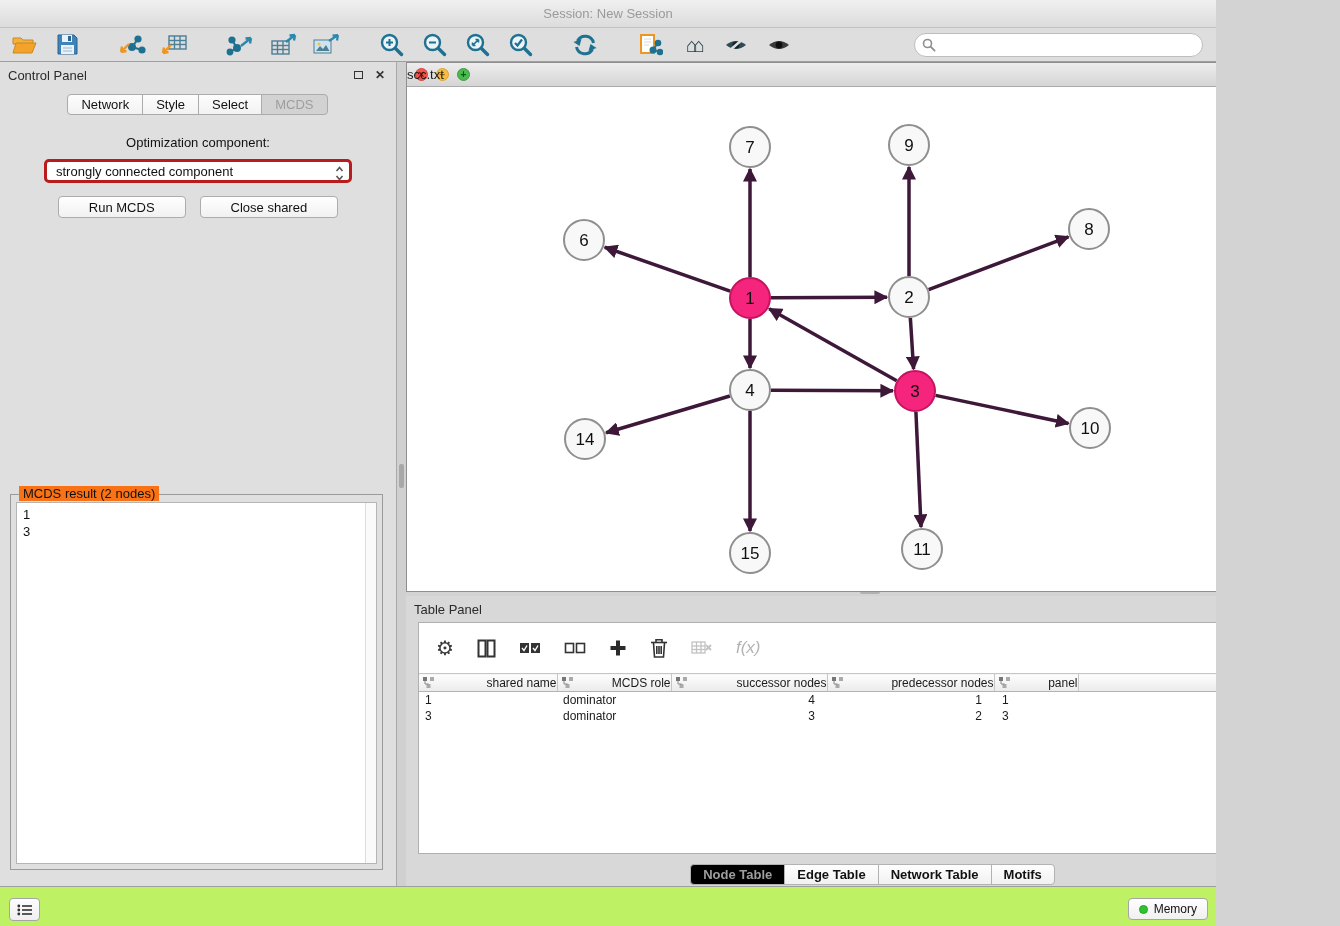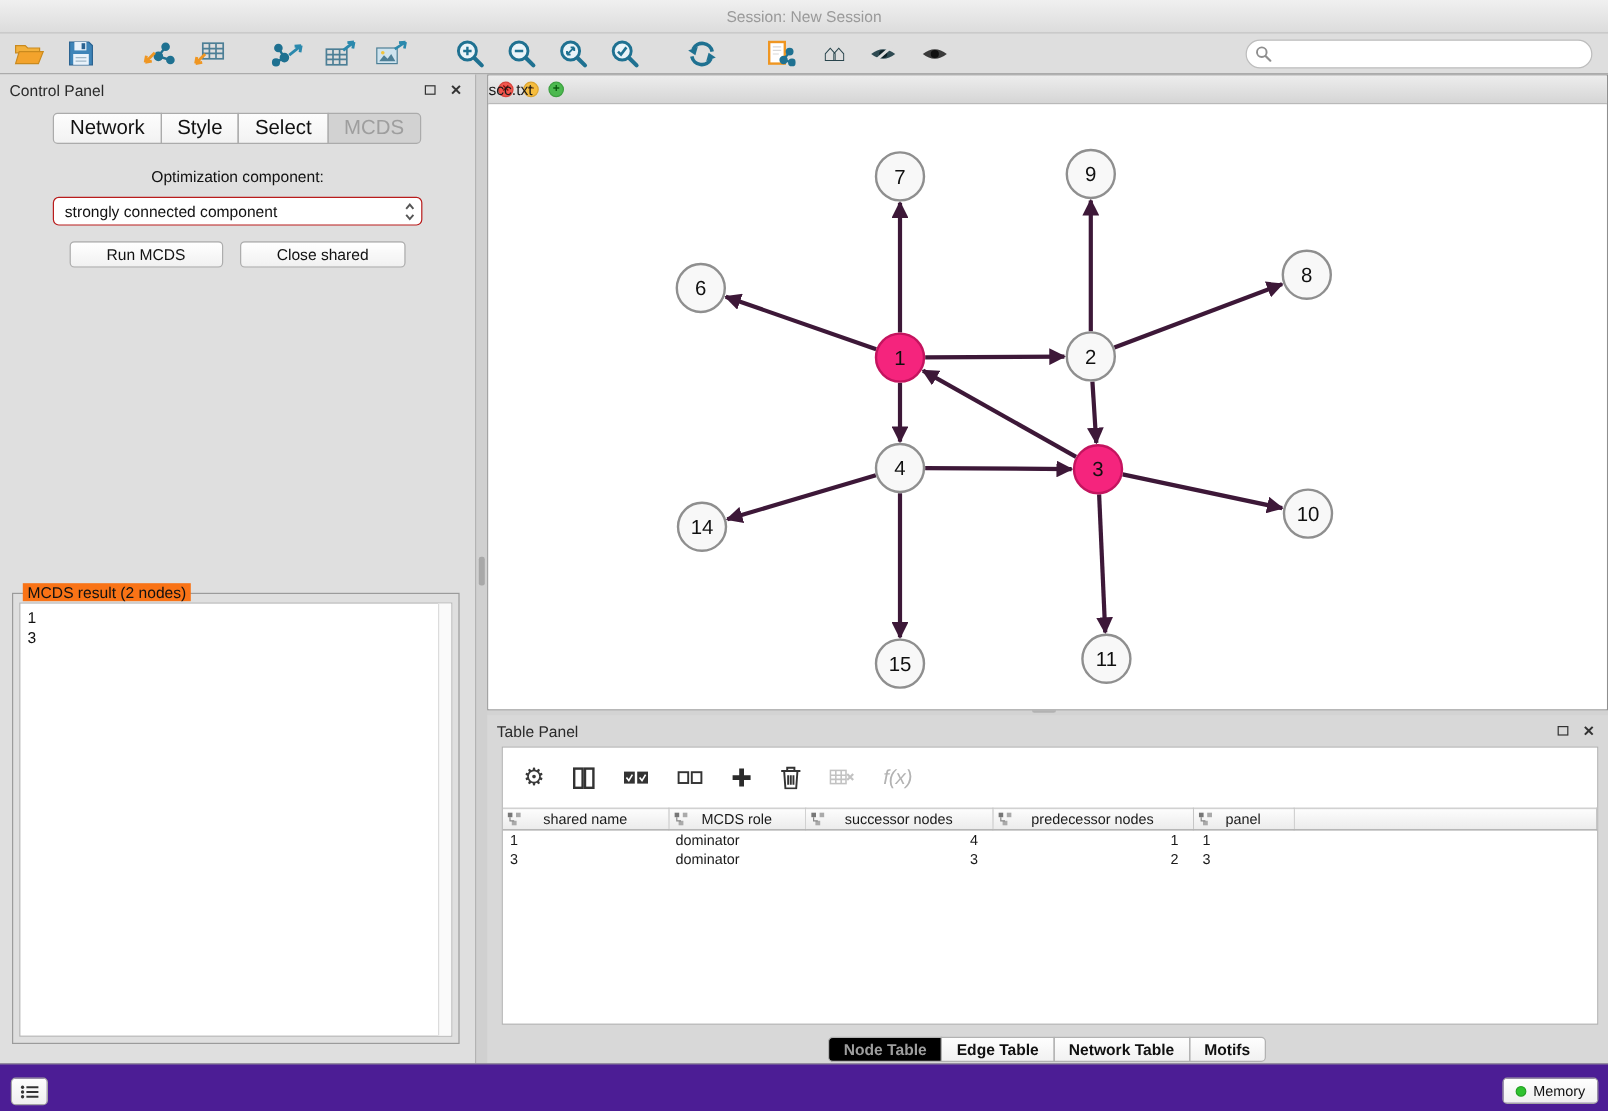--- a/index.html
+++ b/index.html
@@ -1,18 +1,18 @@
 <!DOCTYPE html>
 <html><head>
 <meta charset="utf-8">
 <style>
   *{box-sizing:border-box;margin:0;padding:0}
   html,body{width:1340px;height:926px}
   body{font-family:"Liberation Sans",sans-serif;background:#d3d3d3;overflow:hidden}
-  .app{position:absolute;left:0;top:0;width:1340px;height:926px;background:#d3d3d3;overflow:hidden}
+  .app{position:absolute;left:0;top:0;width:1216px;height:926px;background:#d3d3d3;overflow:hidden}
 
   
   .titlebar{position:absolute;left:0;top:0;width:100%;height:28px;
     background:linear-gradient(#f0f0f0,#dcdcdc);border-bottom:1px solid #c2c2c2;
     text-align:center;line-height:28px;font-size:13px;color:#9a9a9a}
 
   
   .toolbar{position:absolute;left:0;top:28px;width:100%;height:34px;background:#dedede;
     border-bottom:1px solid #9f9f9f;display:flex;align-items:center;padding-left:10px}
   .tbtn{display:inline-flex;align-items:center;justify-content:center;width:28px;height:30px;margin-right:15px;cursor:default}
@@ -25,28 +25,28 @@
   .searchwrap .mag{position:absolute;left:8px;top:5px}
 
   
   .control-panel{position:absolute;left:0;top:62px;width:397px;height:824px;background:#dfdfdf;border-right:1px solid #a8a8a8}
   .panel-head{height:26px;display:flex;align-items:center;padding:0 8px;font-size:13px;color:#2a2a2a}
   .panel-head .ph-title{flex:1}
   .ph-ctl{width:16px;height:16px;display:inline-flex;align-items:center;justify-content:center;
     font-size:12px;font-weight:bold;color:#333;margin-left:6px}
   .float-box{width:9px;height:8px;border:1.5px solid #333;display:inline-block}
   .cp-tabs{display:flex;justify-content:center;margin-top:6px}
-  .cp-tab{padding:2px 13px;font-size:17px;color:#111;background:linear-gradient(#fdfdfd,#f2f2f2);
+  .cp-tab{padding:2px 13px;font-size:13px;color:#111;background:linear-gradient(#fdfdfd,#f2f2f2);
     border:1px solid #ababab;margin-left:-1px}
   .cp-tab:first-child{border-radius:4px 0 0 4px}
   .cp-tab:last-child{border-radius:0 4px 4px 0}
   .cp-tab.active{background:#d2d2d2;color:#9e9e9e}
   .opt-label{text-align:center;margin-top:20px;font-size:13px;color:#111}
   .dropdown{position:relative;width:308px;height:24px;margin:9px auto 0;background:#fff;
-    border:1px solid #b91c1c;border-radius:5px;display:flex;align-items:center;padding-left:9px;font-size:13px;color:#111}
+    border:3px solid #b91c1c;border-radius:5px;display:flex;align-items:center;padding-left:9px;font-size:13px;color:#111}
   .dd-stepper{position:absolute;right:4px;top:3px}
   .btn-row{display:flex;justify-content:center;gap:14px;margin-top:13px}
   .mac-btn{height:22px;padding:0 30px;font-size:13px;color:#111;background:linear-gradient(#ffffff,#f1f1f1);
     border:1px solid #adadad;border-radius:4px;display:inline-flex;align-items:center}
   .groupbox{position:absolute;left:10px;top:432px;width:373px;height:376px;border:1px solid #9b9b9b}
   .legend{position:absolute;left:8px;top:-9px;background:#f97316;padding:0 4px;font-size:13px;color:#111}
   .resultbox{position:absolute;left:5px;right:5px;top:7px;bottom:5px;background:#fff;border:1px solid #b5b5b5;
     font-size:13px;color:#111;padding:3px 6px;line-height:17px}
   .resultbox .scrolltrack{position:absolute;right:0;top:0;bottom:0;width:11px;border-left:1px solid #dcdcdc;background:#fafafa}
 
@@ -71,34 +71,34 @@
   
   .table-panel{position:absolute;left:406px;top:596px;width:934px;height:290px;background:#d8d8d8}
   .tp-inner{position:absolute;left:12px;right:8px;top:26px;height:232px;background:#fff;border:1px solid #b0b0b0}
   .tp-toolbar{height:50px;display:flex;align-items:center;padding-left:17px;gap:23px}
   .tp-icon{display:inline-flex;align-items:center;justify-content:center}
   .gear{font-size:20px;color:#3a3a3a;line-height:1}
   .fx{font-family:Liberation Sans, sans-serif;font-style:italic;font-size:17px;color:#b3b3b3}
   .node-table{border-collapse:collapse;width:100%;table-layout:fixed;font-size:12px}
   .node-table th{position:relative;height:18px;font-weight:normal;font-size:12px;color:#1a1a1a;
     background:linear-gradient(#fdfdfd,#ebebeb);border-right:1px solid #c6c6c6;border-bottom:1px solid #b3b3b3;
-    border-top:1px solid #c6c6c6;text-align:center;overflow:hidden;white-space:nowrap}
+    border-top:1px solid #c6c6c6;text-align:right;overflow:hidden;white-space:nowrap}
   .node-table th .h-icon{position:absolute;left:4px;top:3px}
   .node-table td{height:16px;padding:0 6px;color:#1a1a1a;white-space:nowrap;overflow:hidden}
   .node-table td.c2,.node-table td.c3{text-align:right;padding-right:12px}
   .node-table td.c4{padding-left:8px}
   .bottom-tabs{position:absolute;left:0;right:0;top:268px;display:flex;justify-content:center}
   .btab{height:21px;padding:0 12px;font-size:13px;font-weight:bold;color:#111;display:inline-flex;align-items:center;
     background:linear-gradient(#fefefe,#f1f1f1);border:1px solid #b2b2b2;margin-left:-1px}
   .btab:first-child{border-radius:4px 0 0 4px}
   .btab:last-child{border-radius:0 4px 4px 0}
   .btab.active{background:#000000;color:#9e9e9e}
 
   
-  .statusbar{position:absolute;left:0;top:886px;width:100%;height:40px;background:#4c1d95;border-top:1px solid #9e9e9e}
+  .statusbar{position:absolute;left:0;top:886px;width:100%;height:40px;background:#bef264;border-top:1px solid #9e9e9e}
   .list-btn{position:absolute;left:9px;top:11px;width:31px;height:23px;background:linear-gradient(#fdfdfd,#efefef);
     border:1px solid #a5a5a5;border-radius:4px;display:flex;align-items:center;justify-content:center}
   .mem-btn{position:absolute;right:8px;top:11px;height:22px;padding:0 10px;background:linear-gradient(#fefefe,#f0f0f0);
     border:1px solid #a5a5a5;border-radius:4px;display:flex;align-items:center;gap:6px;font-size:12px;color:#111}
   .mem-dot{width:9px;height:9px;border-radius:50%;background:#2fc32f;border:1px solid #27a227}
 </style>
 </head>
 <body>
 
 <div class="app">

